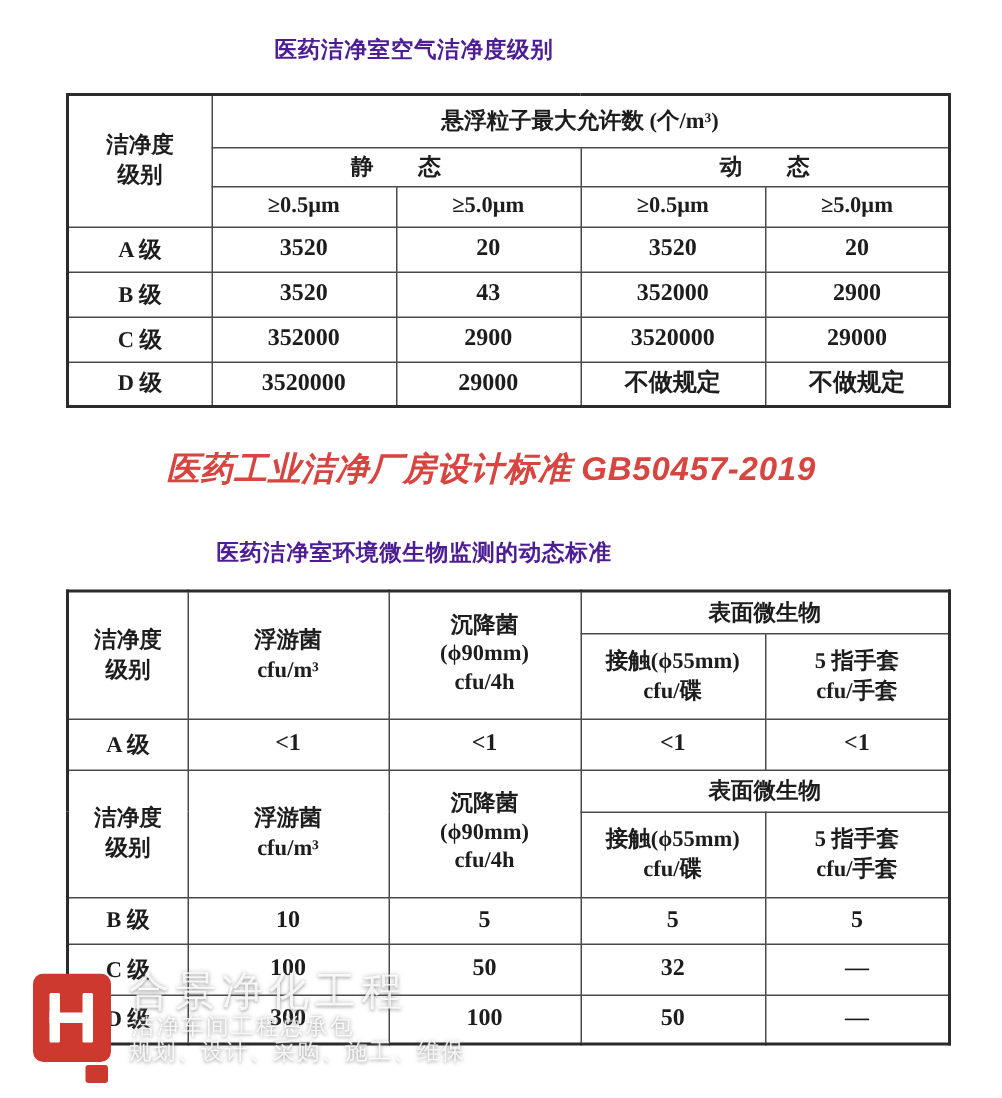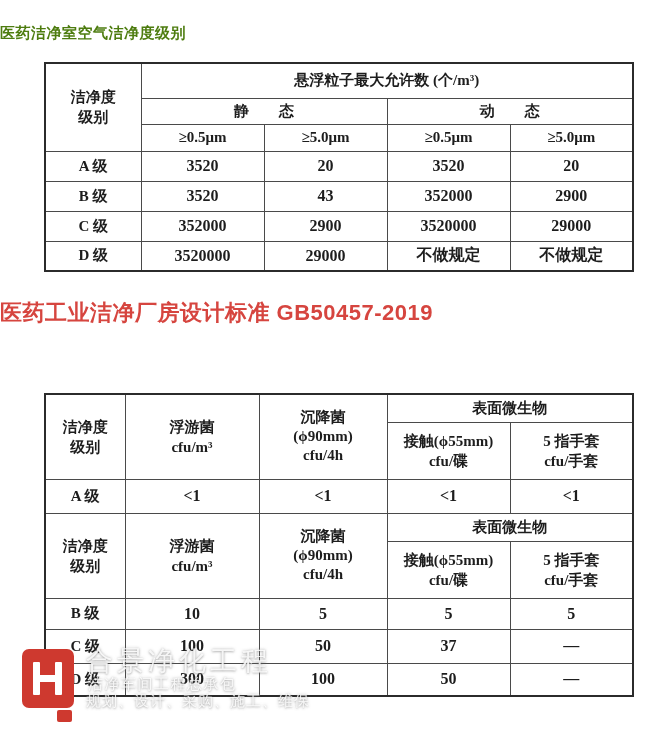--- a/index.html
+++ b/index.html
@@ -8,33 +8,35 @@
     background: #ffffff;
     position: relative;
     overflow: hidden;
     font-family: "Liberation Sans", "DejaVu Sans", sans-serif;
   }
   .page { position: absolute; inset: 0; }
 
   
   .doc-title {
     position: absolute; left: 0; width: 552px;
+    text-align: center;
     font-weight: bold;
     font-size: 15px;
-    color: #4d7c0f;
+    color: #4c1d95;
     letter-spacing: 0.5px;
   }
   .title1 { top: 24px; }
   .title2 { top: 359px; }
   .redhead {
     position: absolute; left: 0; top: 298px; width: 544px;
-    text-align: left;
+    text-align: right;
     font-size: 22px;
     font-weight: bold;
     letter-spacing: 0.5px;
+    font-style: italic;
   }
 
   
   table.tbl {
     position: absolute; left: 44px;
     width: 588px;
     border-collapse: collapse;
     table-layout: fixed;
     background: #fff;
   }
@@ -146,20 +148,21 @@
       <td class="num">3520000</td>
       <td class="num">29000</td>
       <td class="num">不做规定</td>
       <td class="num">不做规定</td>
     </tr>
   </tbody>
     </table>
 
   <div class="redhead" style="color: rgb(214, 69, 63);">医药工业洁净厂房设计标准 GB50457-2019</div>
 
+  <div class="doc-title title2">医药洁净室环境微生物监测的动态标准</div>
 
   <table class="tbl tbl2">
     <colgroup>
       <col style="width:80px">
         <col style="width:134px">
         <col style="width:128px">
         <col style="width:123px">
         <col style="width:123px">
     </colgroup>
 
@@ -228,21 +231,21 @@
       <td>B 级</td>
       <td class="num">10</td>
       <td class="num">5</td>
       <td class="num">5</td>
       <td class="num">5</td>
     </tr>
     <tr class="rc">
       <td>C 级</td>
       <td class="num">100</td>
       <td class="num">50</td>
-      <td class="num">37</td>
+      <td class="num">32</td>
       <td class="num">—</td>
     </tr>
     <tr class="rd">
       <td>D 级</td>
       <td class="num">300</td>
       <td class="num">100</td>
       <td class="num">50</td>
       <td class="num">—</td>
     </tr>
   </tbody>

